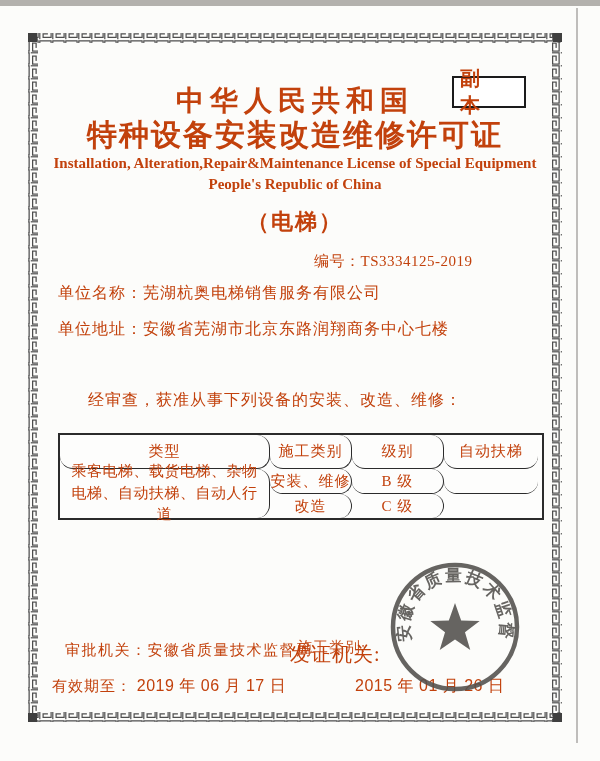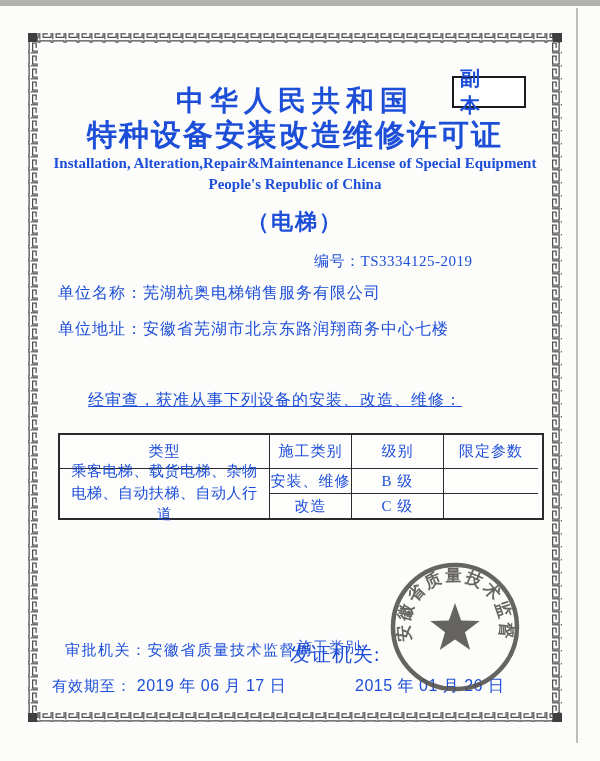--- a/index.html
+++ b/index.html
@@ -1,18 +1,18 @@
 <!DOCTYPE html>
 <html><head>
 <meta charset="utf-8">
 <style>
   html,body{margin:0;padding:0;}
   body{width:600px;height:761px;overflow:hidden;background:#e8e7e4;}
   .page{position:relative;width:600px;height:761px;background:#fcfcfa;
-        font-family:"Liberation Serif", serif;color:#1d4ed8;}
+        font-family:"Liberation Serif", serif;color:#c2410c;}
   .abs{position:absolute;}
   .centered{left:28px;width:534px;text-align:center;}
   
   .scan-top{left:0;top:0;width:600px;height:6px;background:#b3b1ad;}
   .scan-right{left:576px;top:8px;width:2px;height:735px;background:#a5a3a0;opacity:.7;}
   
   .copy-box{left:452px;top:76px;width:64px;height:28px;border:2px solid #1b1b1b;
             display:flex;align-items:center;justify-content:center;
             font-size:20px;font-weight:700;letter-spacing:8px;padding-left:6px;background:#fff;}
   
@@ -20,28 +20,28 @@
   .title-cn2{top:115px;font-size:30px;font-weight:700;letter-spacing:2px;}
   .title-en1{top:155px;font-size:15px;font-weight:700;}
   .title-en2{top:176px;font-size:15px;font-weight:700;}
   .category{top:207px;font-size:22px;font-weight:700;letter-spacing:2px;}
   
   .license-line{left:314px;top:252px;font-size:15px;letter-spacing:.5px;}
   
   .field-line{left:58px;font-size:16px;letter-spacing:1px;white-space:nowrap;}
   .unit-name{top:283px;}
   .unit-addr{top:319px;}
-  .approval-note{left:88px;top:390px;font-size:16px;letter-spacing:1px;text-decoration:underline;}
+  .approval-note{left:88px;top:390px;font-size:16px;letter-spacing:1px;}
   
   .license-table{left:58px;top:433px;width:482px;display:grid;
                  grid-template-columns:210px 82px 92px 94px;
                  grid-template-rows:34px 25px 24px;
                  border:2px solid #2b2b2b;font-size:15px;background:#fdfdfc;}
   .tcell{border-right:1px solid #2b2b2b;border-bottom:1px solid #2b2b2b;
-         display:flex;align-items:center;justify-content:center;letter-spacing:1px;}
+         display:flex;align-items:center;justify-content:center;letter-spacing:1px;border-radius:13px;}
   .tcell.last-col{border-right:none;}
   .tcell.last-row{border-bottom:none;}
   .equip-cell{grid-row:2/4;grid-column:1;border-bottom:none;
               text-align:center;line-height:1.45;padding:0 4px;letter-spacing:.5px;}
   
   .approval-line{left:65px;top:641px;font-size:15px;letter-spacing:1.5px;white-space:nowrap;}
   .issuer-label{left:290px;top:641px;font-size:20px;letter-spacing:1px;white-space:nowrap;}
   .issue-date-label{left:297px;top:638px;font-size:15px;letter-spacing:1px;white-space:nowrap;opacity:.9;}
   .valid-line{left:52px;top:676px;font-size:15px;letter-spacing:1px;white-space:nowrap;}
   .date-sans{font-family:"Liberation Sans", sans-serif;font-size:16px;letter-spacing:.5px;text-align:right;}
@@ -99,21 +99,21 @@
   <div class="abs field-line unit-addr">
     <span>单位地址：</span><span>安徽省芜湖市北京东路润翔商务中心七楼</span>
   </div>
 
   <div class="abs approval-note">经审查，获准从事下列设备的安装、改造、维修：</div>
 
   <div class="abs license-table">
     <div class="tcell">类型</div>
     <div class="tcell">施工类别</div>
     <div class="tcell">级别</div>
-    <div class="tcell last-col">限定参数</div>
+    <div class="tcell last-col">自动扶梯</div>
 
     <div class="tcell equip-cell">乘客电梯、载货电梯、杂物电梯、自动扶梯、自动人行道</div>
     <div class="tcell">安装、维修</div>
     <div class="tcell">B 级</div>
     <div class="tcell last-col"></div>
 
     <div class="tcell last-row">改造</div>
     <div class="tcell last-row">C 级</div>
     <div class="tcell last-col last-row"></div>
   </div>

